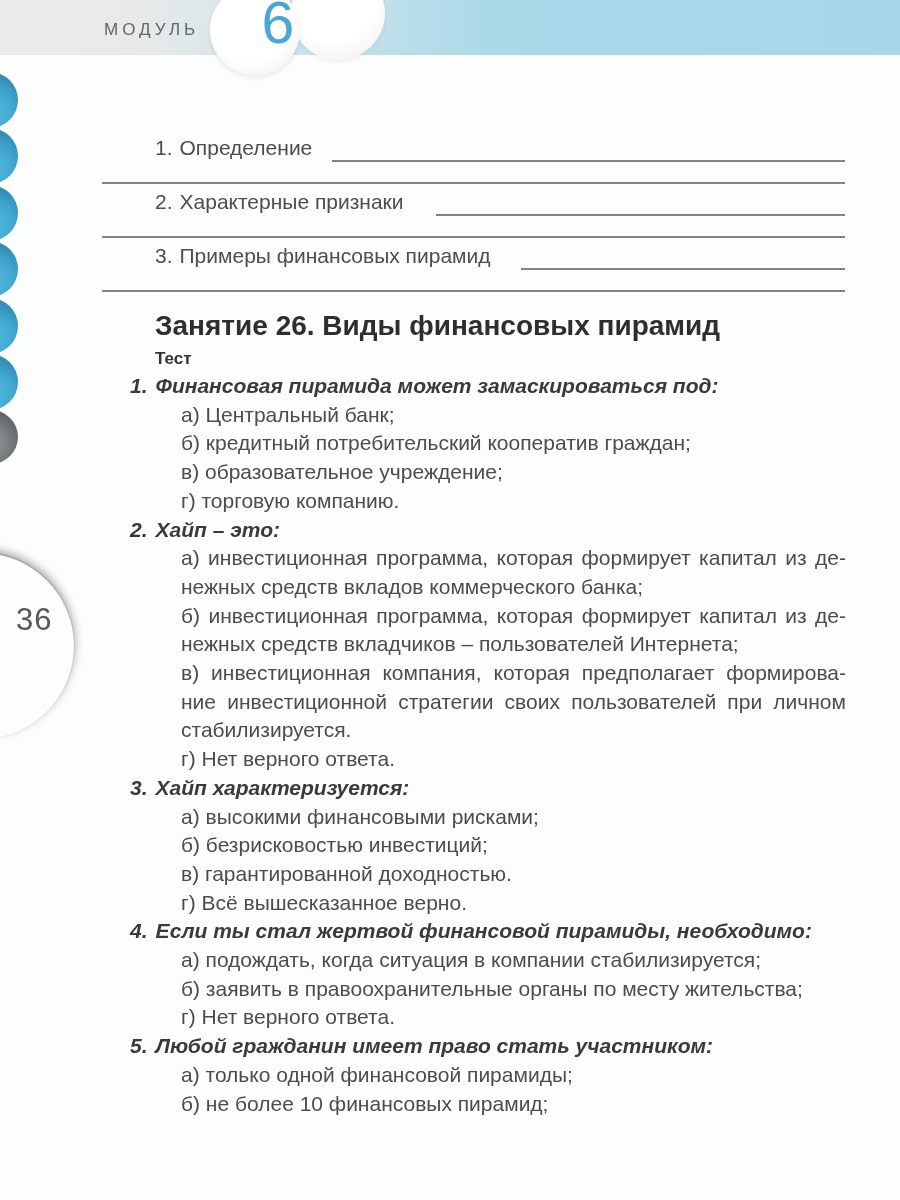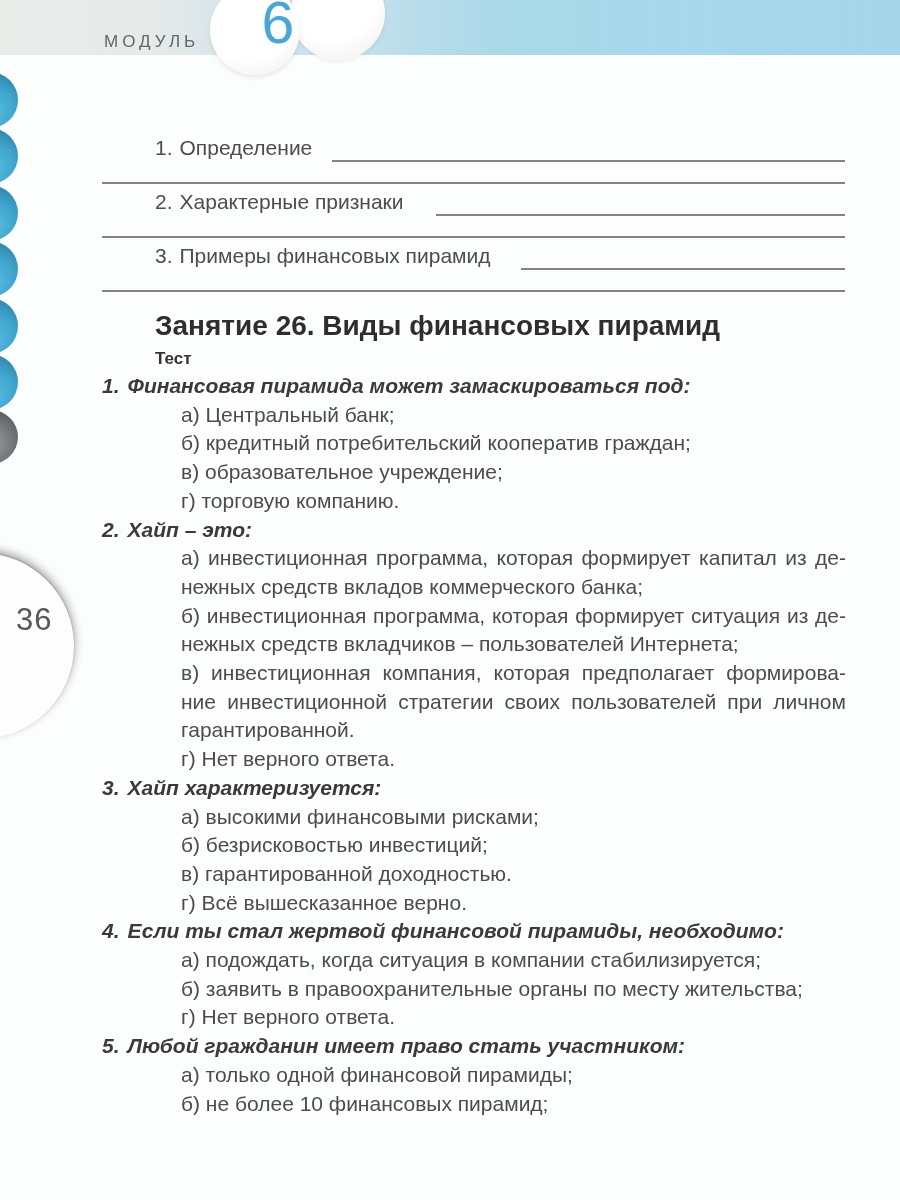--- a/index.html
+++ b/index.html
@@ -10,21 +10,21 @@
     overflow:hidden;
     font-family:"Liberation Sans","DejaVu Sans",sans-serif;
     -webkit-font-smoothing:antialiased;
   }
   
   .band{
     position:absolute;left:0;top:0;width:900px;height:55px;
     background:linear-gradient(90deg,#eaecea 0%,#e7eae9 16%,#c6e1eb 38%,#a9d8e9 56%,#a6d7e9 100%);
   }
   .module-label{
-    position:absolute;left:104px;top:32px;
+    position:absolute;left:104px;top:20px;
     font-size:17px;letter-spacing:4px;color:#63666a;font-weight:400;
   }
   .hcircle{position:absolute;border-radius:50%;}
   .hcircle.b{
     left:291px;top:-34px;width:94px;height:94px;
     background:radial-gradient(circle at 42% 30%,#ffffff 55%,#f4f4f2 82%,#e9e9e7 100%);
     box-shadow:0 2px 4px rgba(0,0,0,0.06);
   }
   .hcircle.a{
     left:210px;top:-15px;width:90px;height:90px;
@@ -72,21 +72,21 @@
   .lesson-subtitle{
     position:absolute;left:155px;top:349px;
     font-size:17px;font-weight:700;color:#333;
   }
   
   .test{
     position:absolute;left:102px;top:372px;width:744px;
     font-size:21px;line-height:28.7px;color:#4c4c4c;
   }
   .q-head{
-    font-weight:700;font-style:italic;color:#3a3a3a;
+    font-weight:700;font-style:italic;color:#3a3a3a;margin-left:28px;
   }
   .q-head .q-num{margin-right:8px;}
   .opt{margin-left:79px;}
   .opt .line.stretch{text-align:justify;text-align-last:justify;}
 </style>
 </head>
 <body>
 
 <div class="page">
 
@@ -144,27 +144,27 @@
           <div class="line">г) торговую компанию.</div>
         </div>
       </div>
       <div>
         <div class="q-head"><span class="q-num">2.</span><span>Хайп – это:</span></div>
         <div class="opt">
           <div class="line stretch">а) инвестиционная программа, которая формирует капитал из де-</div>
           <div class="line">нежных средств вкладов коммерческого банка;</div>
         </div>
         <div class="opt">
-          <div class="line stretch">б) инвестиционная программа, которая формирует ситуация из де-</div>
+          <div class="line stretch">б) инвестиционная программа, которая формирует капитал из де-</div>
           <div class="line">нежных средств вкладчиков – пользователей Интернета;</div>
         </div>
         <div class="opt">
           <div class="line stretch">в) инвестиционная компания, которая предполагает формирова-</div>
           <div class="line stretch">ние инвестиционной стратегии своих пользователей при личном</div>
-          <div class="line">гарантированной.</div>
+          <div class="line">стабилизируется.</div>
         </div>
         <div class="opt">
           <div class="line">г) Нет верного ответа.</div>
         </div>
       </div>
       <div>
         <div class="q-head"><span class="q-num">3.</span><span>Хайп характеризуется:</span></div>
         <div class="opt">
           <div class="line">а) высокими финансовыми рисками;</div>
         </div>

